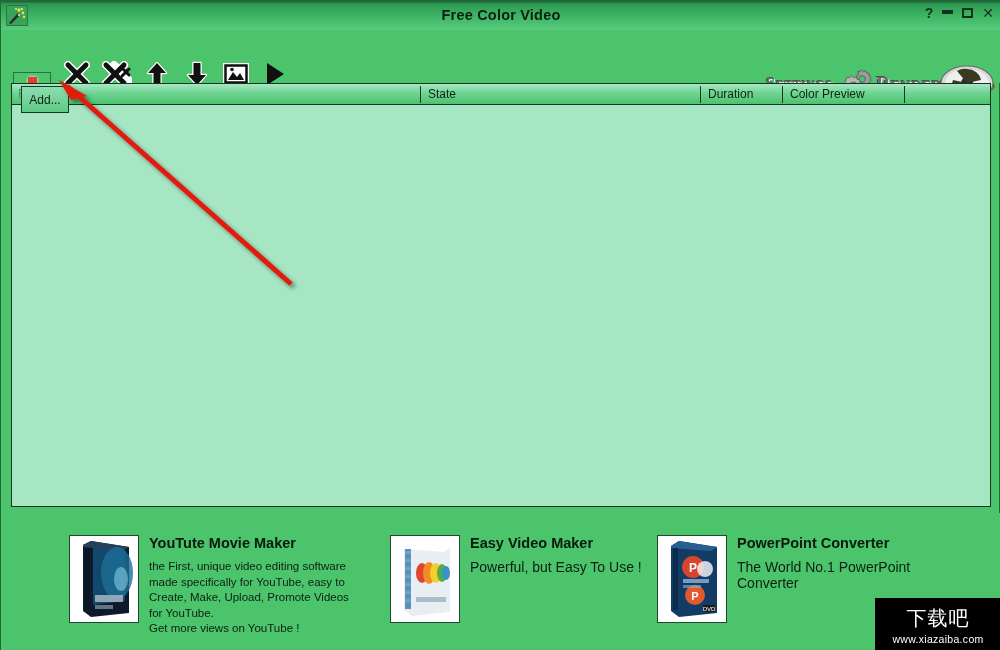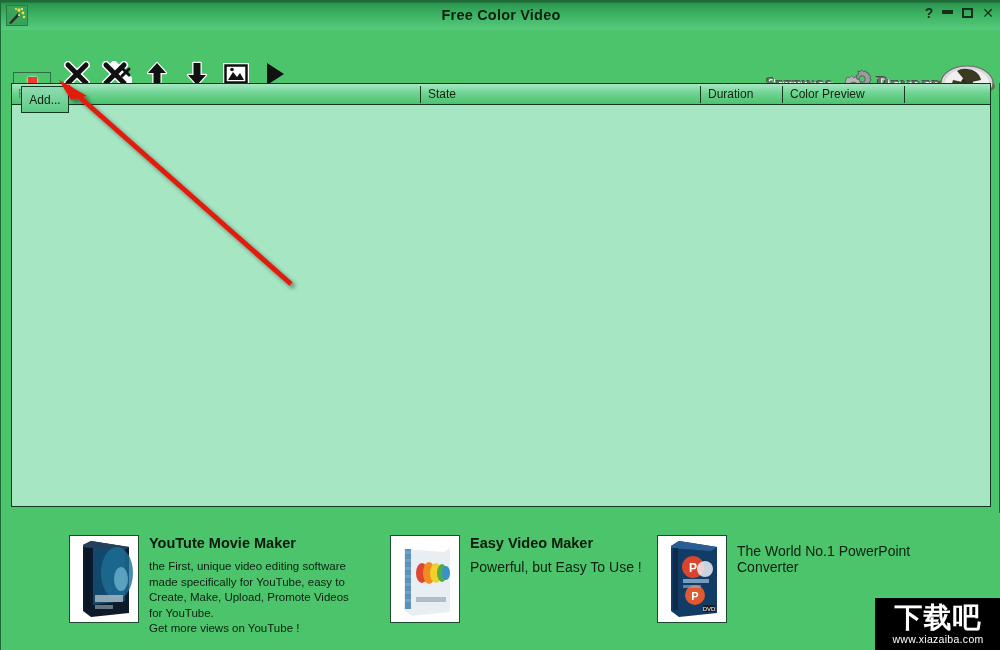--- a/index.html
+++ b/index.html
@@ -171,21 +171,21 @@
     position: absolute; left: 874px; top: 597px;
     width: 126px; height: 53px;
     background: #000;
     color: #fff;
     display: flex; flex-direction: column;
     align-items: center; justify-content: center;
     overflow: hidden;
   }
   .wm-cn {
     font-family: "DejaVu Sans", sans-serif;
-    font-size: 28px; font-weight: bold; line-height: 30px;
+    font-size: 20px; font-weight: normal; line-height: 30px;
     letter-spacing: 1px;
   }
   .wm-url { font-size: 10.5px; line-height: 13px; letter-spacing: .3px; }
 </style>
 </head>
 <body>
 
 <div id="app">
 
   <div class="titlebar">
@@ -410,20 +410,21 @@
             <circle cx="34" cy="56" r="10" fill="#e0592f"></circle>
             <text x="34" y="61" font-size="11" font-family="Liberation Sans, sans-serif" fill="#ffffff" text-anchor="middle" font-weight="bold">P</text>
             <rect x="22" y="40" width="26" height="4" fill="#8fb4d4" opacity=".8"></rect>
             <rect x="22" y="46" width="18" height="3" fill="#8fb4d4" opacity=".6"></rect>
             <rect x="42" y="66" width="12" height="7" fill="#1b1b1b"></rect>
             <text x="48" y="72" font-size="6" fill="#ffffff" text-anchor="middle" font-family="Liberation Sans, sans-serif">DVD</text>
           </svg>
         </div>
       </div>
       <div class="promo-text">
+        <div class="promo-title">PowerPoint Converter</div>
         <div class="promo-tag">The World No.1 PowerPoint Converter</div>
       </div>
     </div>
   </div>
 
   <div class="watermark">
     <div class="wm-cn">下载吧</div>
     <div class="wm-url">www.xiazaiba.com</div>
   </div>
 

